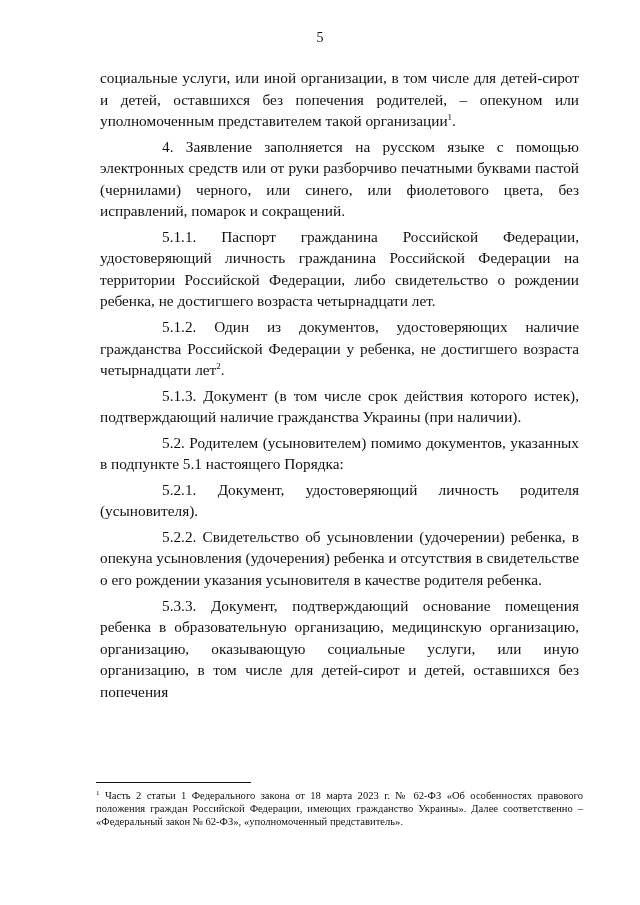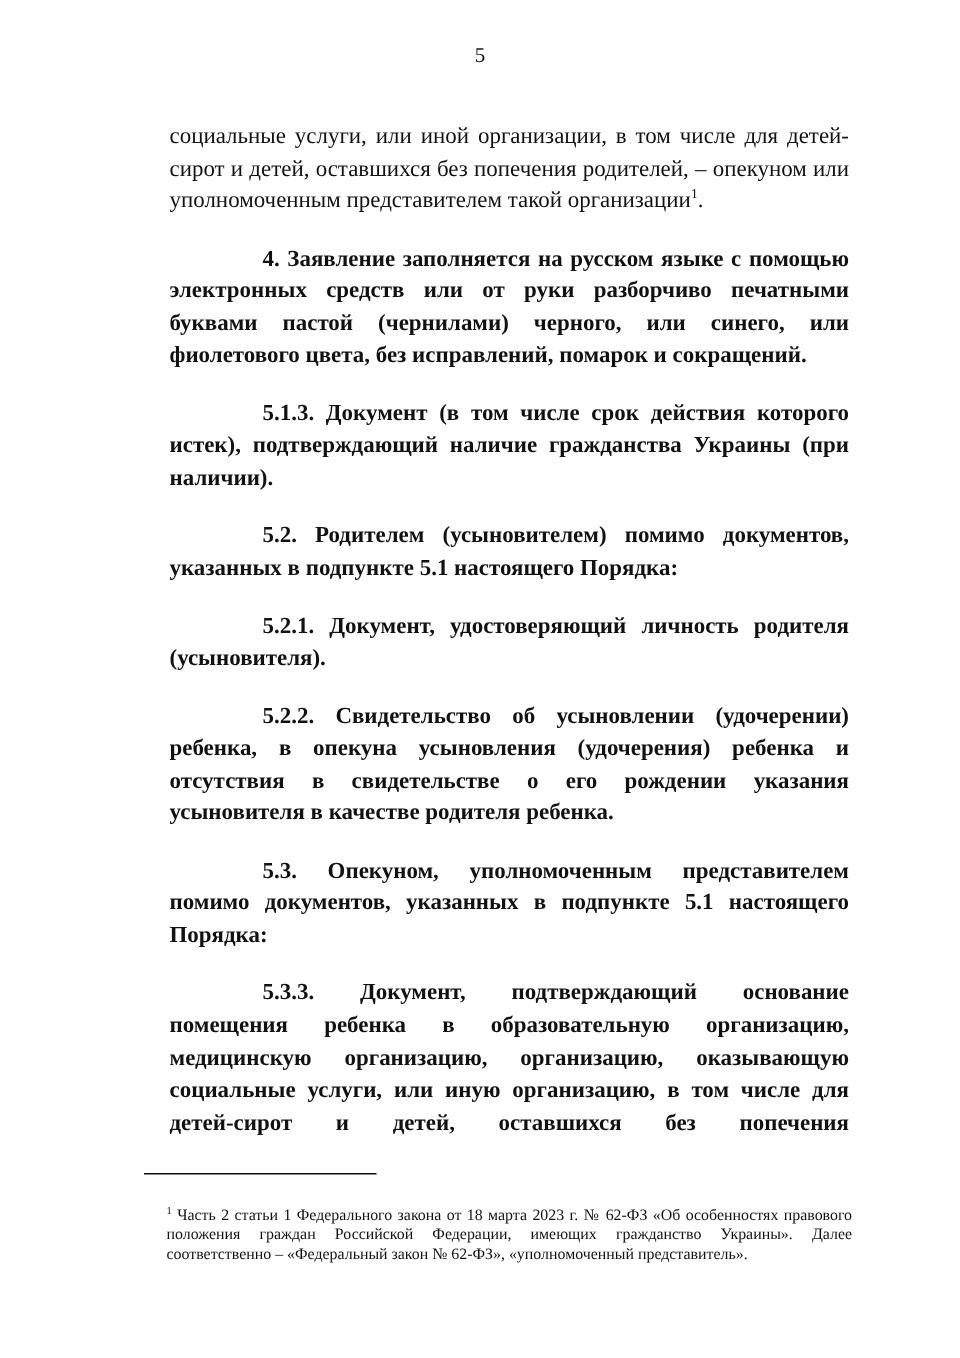--- a/index.html
+++ b/index.html
@@ -10,49 +10,50 @@
     font-family: "Liberation Serif", "DejaVu Serif", serif;
   }
   .page-number {
     position: absolute; top: 30px; left: 0; width: 640px; text-align: center;
     font-size: 14px; line-height: 16px;
   }
   .body {
     position: absolute; left: 96px; top: 63px; width: 487px;
     font-size: 15.3px; line-height: 21.55px;
   }
-  .p { margin: 17px; text-align: justify; text-align-last: left; }
-  .p.indent { text-indent: 62px; font-weight: bold; }
+  .p { margin: 4px; text-align: justify; text-align-last: left; }
+  .p.indent { text-indent: 62px; }
   .p.just-last { text-align-last: justify; }
   sup { font-size: 9px; line-height: 0; vertical-align: 6px; }
   .fn-rule {
     position: absolute; left: 96px; top: 782px; width: 155px; height: 0;
     border-top: 1px solid #111;
   }
   .footnotes {
     position: absolute; left: 96px; top: 789px; width: 487px;
     font-size: 10.6px; line-height: 13px;
   }
-  .fn { margin: 15px; text-align: justify; text-align-last: left; }
+  .fn { margin: 0; text-align: justify; text-align-last: left; }
   .fn sup { font-size: 7px; vertical-align: 4px; }
 </style>
 </head>
 <body>
 
 <div class="page">
   <div class="page-number">5</div>
 
   <div class="body">
     <p class="p"><span>социальные услуги, или иной организации, в том числе для детей-сирот и детей, оставшихся без попечения родителей, – опекуном или уполномоченным представителем такой организации</span><sup>1</sup><span>.</span></p>
     <p class="p indent">4. Заявление заполняется на русском языке с помощью электронных средств или от руки разборчиво печатными буквами пастой (чернилами) черного, или синего, или фиолетового цвета, без исправлений, помарок и сокращений.</p>
+    <p class="p indent">5.1.1. Паспорт гражданина Российской Федерации, удостоверяющий личность гражданина Российской Федерации на территории Российской Федерации, либо свидетельство о рождении ребенка, не достигшего возраста четырнадцати лет.</p>
+    <p class="p indent"><span>5.1.2. Один из документов, удостоверяющих наличие гражданства Российской Федерации у ребенка, не достигшего возраста четырнадцати лет</span><sup>2</sup><span>.</span></p>
     <p class="p indent">5.1.3. Документ (в том числе срок действия которого истек), подтверждающий наличие гражданства Украины (при наличии).</p>
     <p class="p indent">5.2. Родителем (усыновителем) помимо документов, указанных в подпункте 5.1 настоящего Порядка:</p>
     <p class="p indent">5.2.1. Документ, удостоверяющий личность родителя (усыновителя).</p>
     <p class="p indent">5.2.2. Свидетельство об усыновлении (удочерении) ребенка, в опекуна усыновления (удочерения) ребенка и отсутствия в свидетельстве о его рождении указания усыновителя в качестве родителя ребенка.</p>
-    <p class="p indent">5.3. Опекуном, уполномоченным представителем помимо документов, указанных в подпункте 5.1 настоящего Порядка:</p>
     <p class="p indent just-last">5.3.3. Документ, подтверждающий основание помещения ребенка в образовательную организацию, медицинскую организацию, организацию, оказывающую социальные услуги, или иную организацию, в том числе для детей-сирот и детей, оставшихся без попечения</p>
   </div>
 
   <div class="fn-rule"></div>
 
   <div class="footnotes">
     <p class="fn"><sup>1</sup> <span>Часть 2 статьи 1 Федерального закона от 18 марта 2023 г. № 62-ФЗ «Об особенностях правового положения граждан Российской Федерации, имеющих гражданство Украины». Далее соответственно – «Федеральный закон № 62-ФЗ», «уполномоченный представитель».</span></p>
   </div>
 </div>
 

